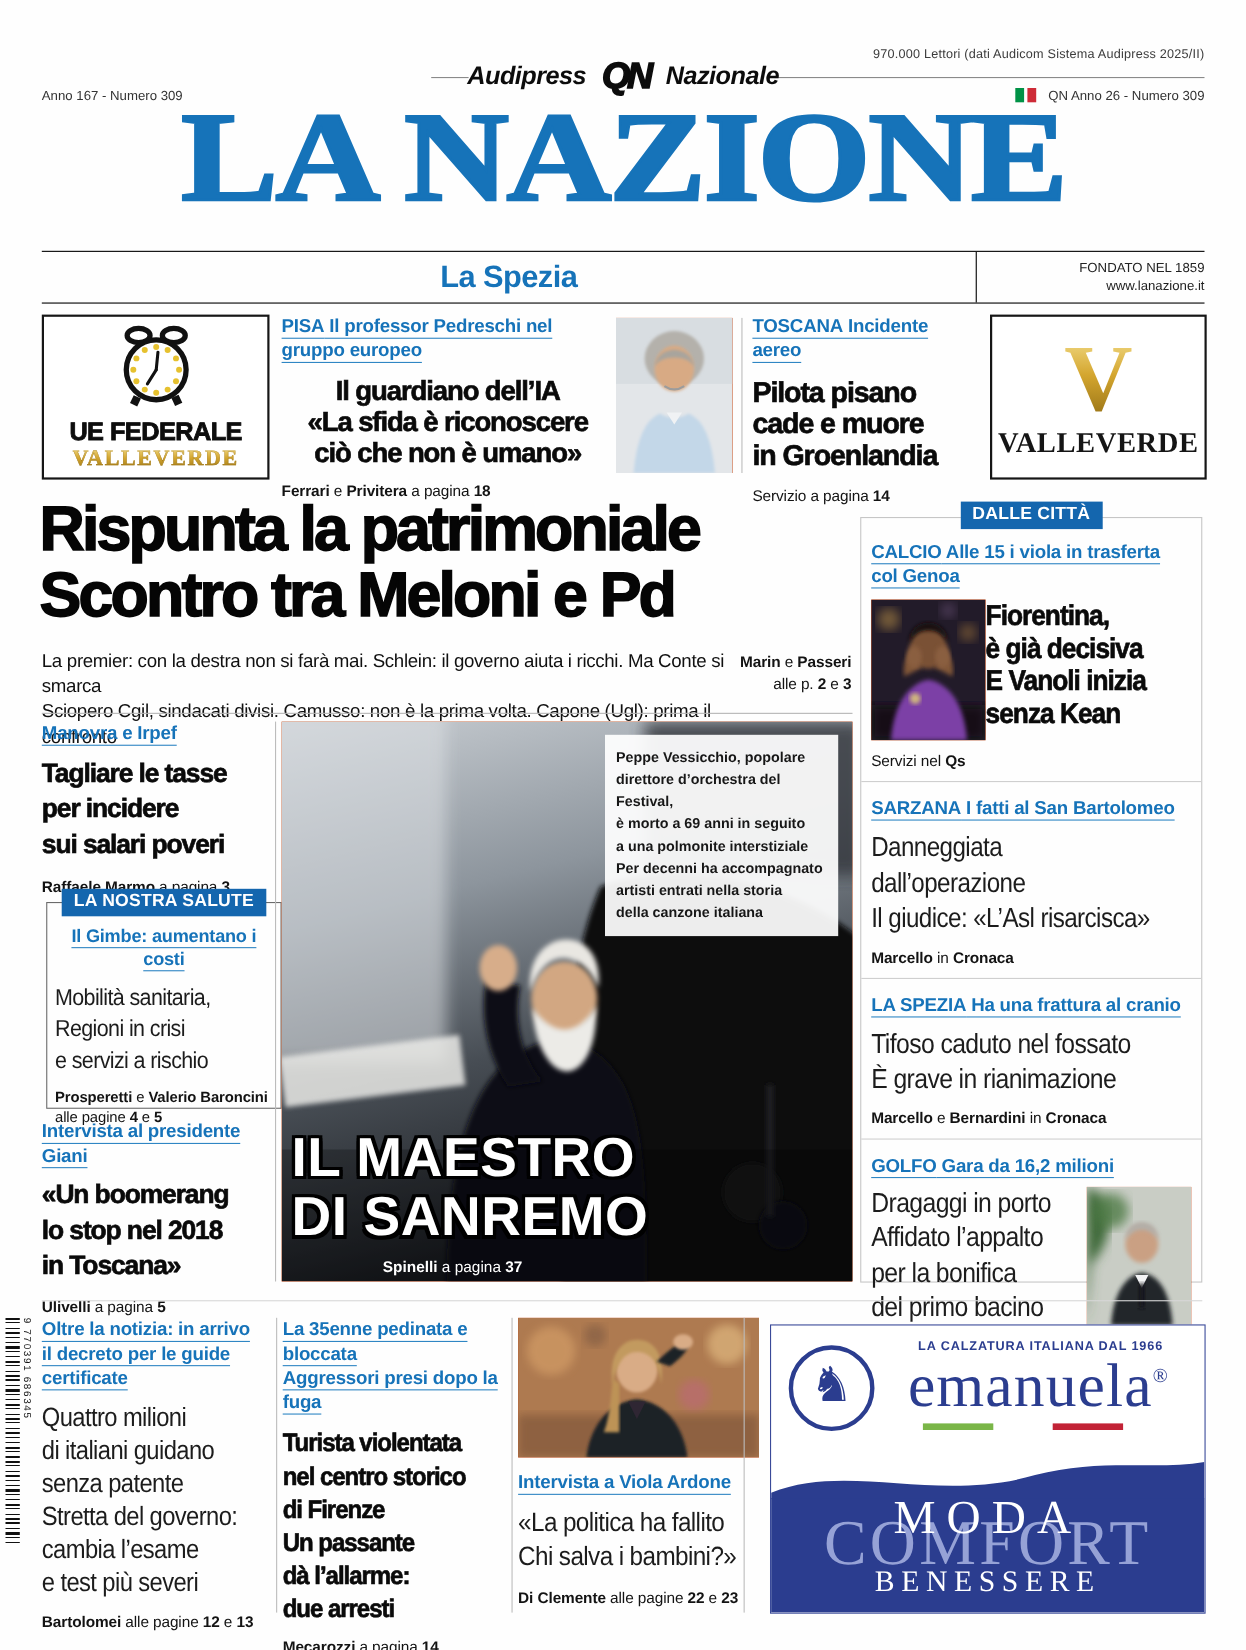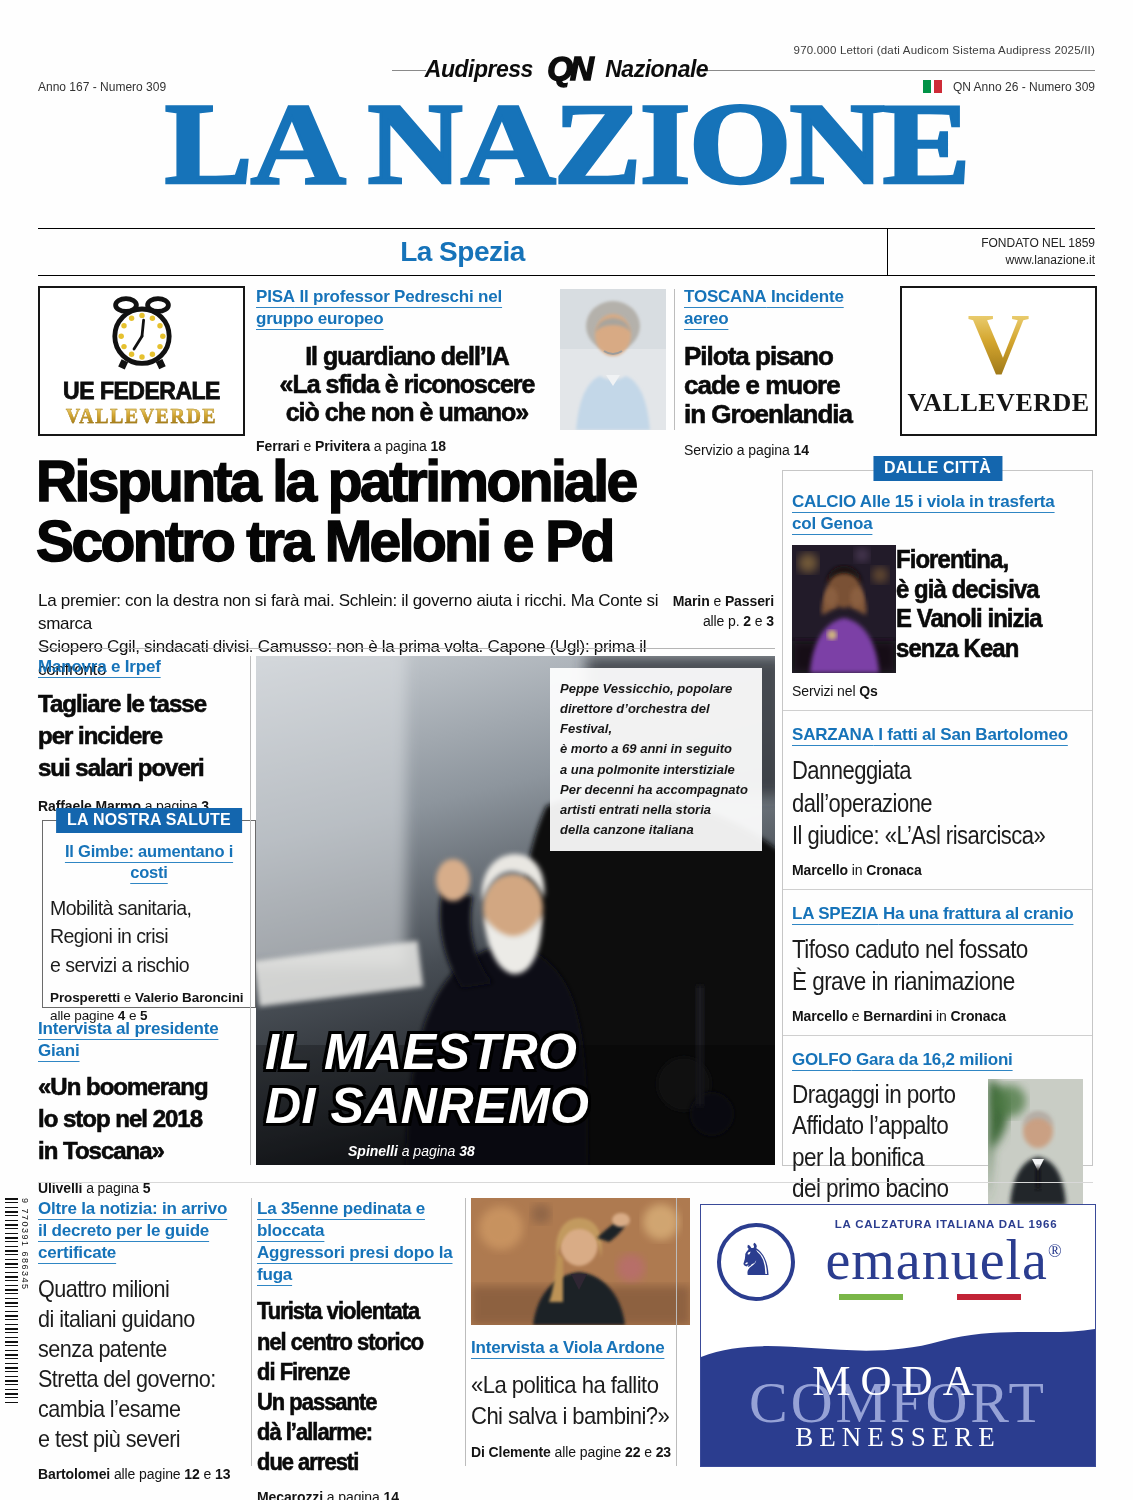--- a/index.html
+++ b/index.html
@@ -40,21 +40,21 @@
   .kicker .tag{font-weight:800;}
   .kicker .rest{font-weight:600;}
   .byline{font-size:14px;color:#131313;letter-spacing:-.1px;}
   .byline b{font-weight:700;}
   .hl{color:#0a0a0a;}
   .hb{font-weight:800;-webkit-text-stroke:.6px #0a0a0a;letter-spacing:-1px;}
   .hlight{font-weight:400;color:#1c1c1c;letter-spacing:-.6px;}
   .cond{transform:scaleX(.92);transform-origin:0 0;}
   .vline{position:absolute;width:1px;background:#bcbcbc;}
   .hline{position:absolute;height:1px;background:#b5b5b5;}
-  .photo{position:relative;overflow:hidden;background:#c2410c;font-style:italic;}
+  .photo{position:relative;overflow:hidden;background:#c2410c;}
   .photo svg{display:block;width:100%;height:100%;}
   
   .ad-box{position:absolute;border:2px solid #161616;background:#fff;display:flex;
           flex-direction:column;align-items:center;justify-content:center;text-align:center;}
   .ad-ue{left:38px;top:286px;width:203px;height:146px;}
   .ue-l1{font-size:23px;font-weight:900;letter-spacing:-.5px;color:#0d0d0d;margin-top:2px;-webkit-text-stroke:.8px #0d0d0d;}
   .goldtxt{font-family:"Liberation Serif",serif;font-weight:700;
            background:linear-gradient(180deg,#f3dd8a 0%,#d4a62f 45%,#8f6b12 100%);
            -webkit-background-clip:text;background-clip:text;color:transparent;}
   .ue-l2{font-size:20px;letter-spacing:1.5px;-webkit-text-stroke:.4px rgba(143,107,18,.6);}
@@ -307,21 +307,21 @@
       <ellipse cx="257" cy="252" rx="30" ry="34" fill="#d2a782" filter="url(#bb2)"></ellipse>
       <path d="M226 246 C223 214 241 198 259 198 C280 198 291 218 288 242 C281 226 271 216 256 215 C241 215 231 230 226 246 Z" fill="#e9e7e2" filter="url(#bb2)"></path>
       <path d="M228 260 C230 298 246 318 259 318 C274 318 287 297 286 258 C277 274 266 280 257 280 C247 280 236 272 228 260 Z" fill="#ecebe7" filter="url(#bb2)"></path>
       <circle cx="428" cy="428" r="27" fill="#131417" filter="url(#bb2)"></circle>
       <circle cx="456" cy="458" r="22" fill="#0e0f12" filter="url(#bb2)"></circle>
       <rect x="440" y="330" width="8" height="120" fill="#1a1c20" filter="url(#bb2)"></rect>
       <rect y="389" width="519" height="120" fill="#000" opacity=".25"></rect>
     </svg>
     <div class="m-caption">Peppe Vessicchio, popolare<br>direttore d’orchestra del Festival,<br>è morto a 69 anni in seguito<br>a una polmonite interstiziale<br>Per decenni ha accompagnato<br>artisti entrati nella storia<br>della canzone italiana</div>
     <div class="m-overlay">IL MAESTRO<br>DI SANREMO</div>
-    <div class="m-byline"><b>Spinelli</b><span> a pagina </span><b>38</b></div>
+    <div class="m-byline"><b>Spinelli</b><span> a pagina </span><b>37</b></div>
   </div>
 
   <div class="sidebar">
     <span class="badge badge-dc">DALLE CITTÀ</span>
 
     <div class="side-sec first">
       <div class="kicker"><span class="tag">CALCIO</span><span class="rest"> Alle 15 i viola in trasferta col Genoa</span></div>
       <div class="side-row">
         <div class="photo photo-viola">
           <svg viewBox="0 0 104 128" preserveAspectRatio="none">

